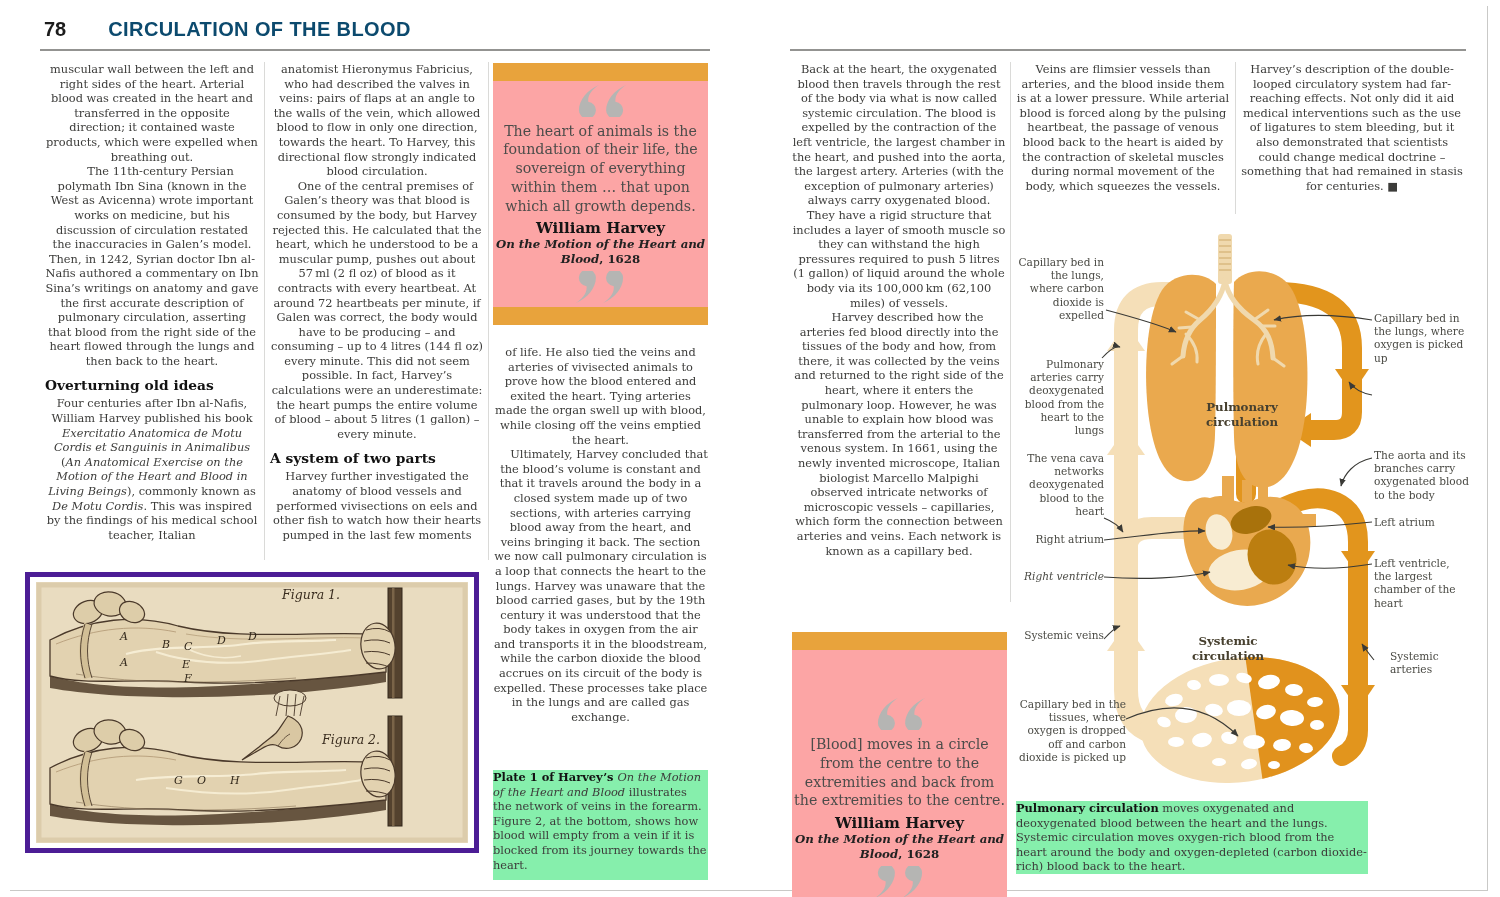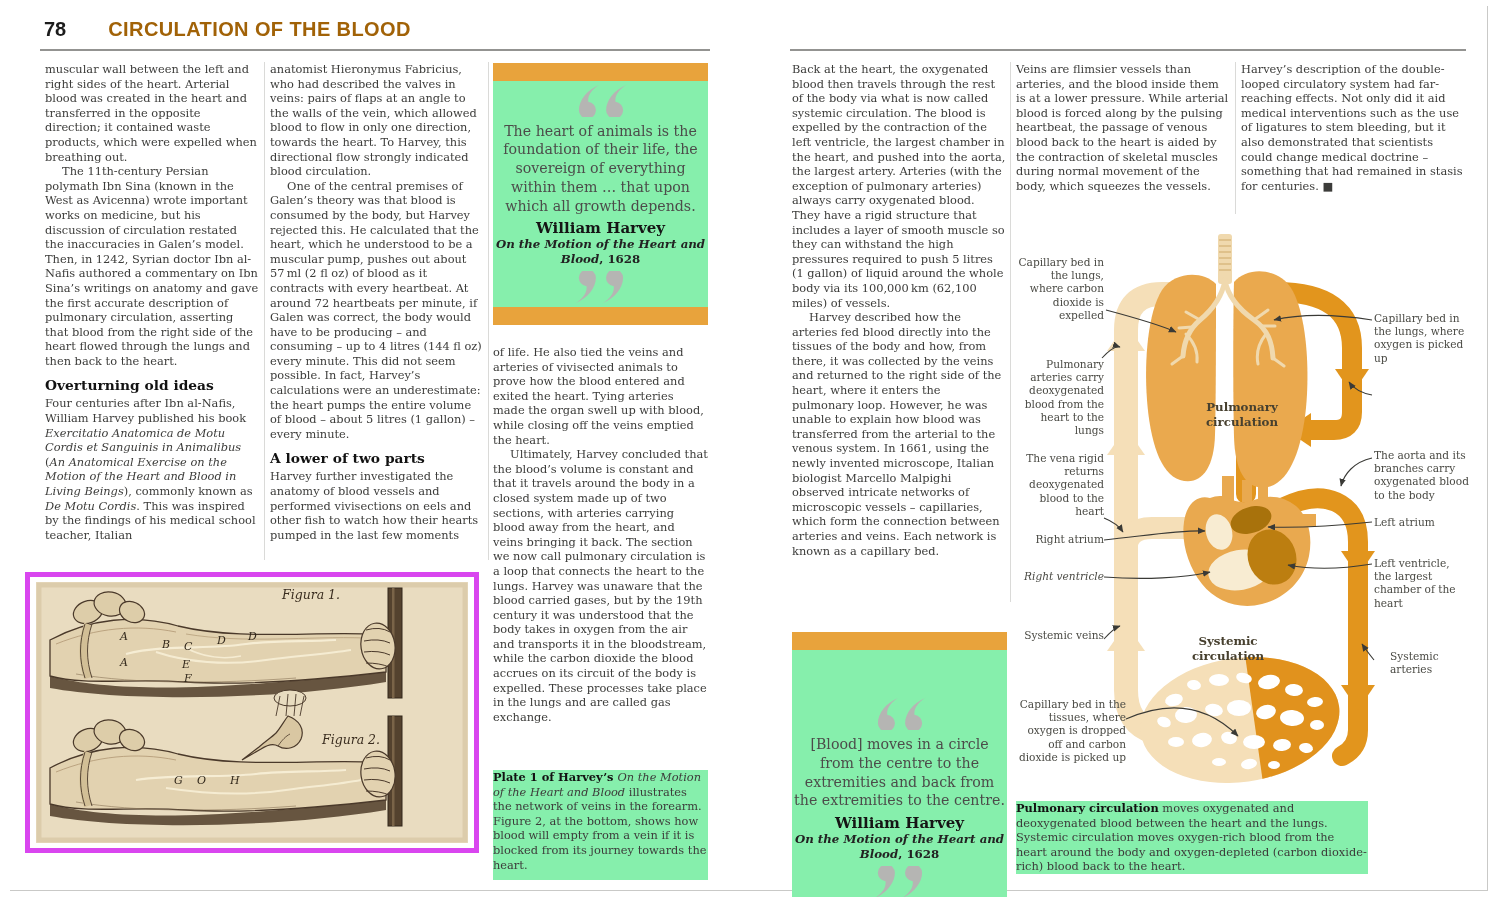--- a/index.html
+++ b/index.html
@@ -2,45 +2,45 @@
 <html><head>
 <meta charset="utf-8">
 <style>
   html,body{margin:0;padding:0;background:#ffffff;}
   .sheet{position:relative;width:1500px;height:897px;background:#fff;overflow:hidden;
          font-family:"DejaVu Serif",serif;}
   
   .hdr{position:absolute;top:18px;font-family:"Liberation Sans",sans-serif;font-weight:bold;
        font-size:20px;white-space:nowrap;}
   .pgnum{color:#1c1c1c;}
-  .ptitle{color:#a16207;letter-spacing:.4px;}
+  .ptitle{color:#0c4a6e;letter-spacing:.4px;}
   .hdr-l .ptitle{margin-left:42px;}
   .hdr-r{left:790px;width:676px;text-align:right;}
   .hdr-r .pgnum{margin-left:36px;}
   .hrule{position:absolute;height:2px;background:#939391;}
   
   .col{position:absolute;font-size:11.4px;line-height:14.6px;color:#3c3c3a;text-align:left;}
-  .col p{margin:0;}
+  .col p{margin:0;text-align:center;}
   .col p.ind{text-indent:1.5em;}
   .col h3{font-size:13.8px;line-height:16px;color:#121212;margin:9px 0 3px;font-weight:bold;}
   .vrule{position:absolute;width:1px;background:#dadad8;}
   
-  .quote-block{position:absolute;display:flex;flex-direction:column;justify-content:space-between;background:#86efac;}
+  .quote-block{position:absolute;display:flex;flex-direction:column;justify-content:space-between;background:#fca5a5;}
   .qbar{height:18px;background:#e8a33c;}
   .qbody{flex:1;display:flex;flex-direction:column;align-items:center;justify-content:center;
          text-align:center;padding:2px 1px;}
   .qm{width:58px;height:34px;fill:#b5b5b3;}
   .qtext{font-size:14.2px;line-height:18.8px;color:#4c4c4a;margin:5px 0 3px;}
   .qname{font-size:15px;font-weight:bold;color:#151515;margin-top:1px;}
   .qsource{font-size:11.8px;font-weight:bold;color:#222;line-height:15px;margin-bottom:4px;}
   .qsource .it{font-style:italic;}
   .caption{position:absolute;font-size:11.4px;line-height:14.6px;color:#3c3c3a;background:#86efac;}
   
   .illus{position:absolute;left:25px;top:572px;width:454px;height:281px;box-sizing:border-box;
-         border:5px solid #d946ef;background:#fff;padding:5px;}
+         border:5px solid #4c1d95;background:#fff;padding:5px;}
   .eng-letter{font:italic 11px "DejaVu Serif",serif;fill:#32281b;}
   .eng-fig{font:italic 12.5px "DejaVu Serif",serif;fill:#3a2d1f;}
   
   .diagram{position:absolute;left:1014px;top:230px;width:452px;height:566px;background:#fff;}
   .diagram svg{position:absolute;left:0;top:0;}
   .dlabel{position:absolute;font-size:10.6px;line-height:13.2px;color:#4a4a44;}
   .dlabel.l{text-align:right;}
   .dlabel.r{text-align:left;}
   .dinner{position:absolute;font-size:11.8px;font-weight:bold;color:#47402f;text-align:center;line-height:14.5px;}
   .ld{stroke:#3a3a36;stroke-width:1.1;fill:none;}
@@ -67,21 +67,21 @@
 
   <div class="col" style="left:45px;top:62px;width:214px;">
     <p><span>muscular wall between the left and right sides of the heart. Arterial blood was created in the heart and transferred in the opposite direction; it contained waste products, which were expelled when breathing out.</span></p>
     <p class="ind"><span>The 11th-century Persian polymath Ibn Sina (known in the West as Avicenna) wrote important works on medicine, but his discussion of circulation restated the inaccuracies in Galen’s model. Then, in 1242, Syrian doctor Ibn al-Nafis authored a commentary on Ibn Sina’s writings on anatomy and gave the first accurate description of pulmonary circulation, asserting that blood from the right side of the heart flowed through the lungs and then back to the heart.</span></p>
     <h3>Overturning old ideas</h3>
     <p><span>Four centuries after Ibn al-Nafis, William Harvey published his book </span><span style="font-style: italic;">Exercitatio Anatomica de Motu Cordis et Sanguinis in Animalibus</span><span> (</span><span style="font-style: italic;">An Anatomical Exercise on the Motion of the Heart and Blood in Living Beings</span><span>), commonly known as </span><span style="font-style: italic;">De Motu Cordis</span><span>. This was inspired by the findings of his medical school teacher, Italian</span></p>
   </div>
   <div class="col" style="left:270px;top:62px;width:214px;">
     <p><span>anatomist Hieronymus Fabricius, who had described the valves in veins: pairs of flaps at an angle to the walls of the vein, which allowed blood to flow in only one direction, towards the heart. To Harvey, this directional flow strongly indicated blood circulation.</span></p>
     <p class="ind"><span>One of the central premises of Galen’s theory was that blood is consumed by the body, but Harvey rejected this. He calculated that the heart, which he understood to be a muscular pump, pushes out about 57 ml (2 fl oz) of blood as it contracts with every heartbeat. At around 72 heartbeats per minute, if Galen was correct, the body would have to be producing – and consuming – up to 4 litres (144 fl oz) every minute. This did not seem possible. In fact, Harvey’s calculations were an underestimate: the heart pumps the entire volume of blood – about 5 litres (1 gallon) – every minute.</span></p>
-    <h3>A lower of two parts</h3>
+    <h3>A system of two parts</h3>
     <p><span>Harvey further investigated the anatomy of blood vessels and performed vivisections on eels and other fish to watch how their hearts pumped in the last few moments</span></p>
   </div>
 
   <div class="quote-block" style="left:493px;top:63px;width:215px;height:262px;">
     <div class="qbar"></div>
     <div class="qbody">
       <svg class="qm" viewBox="0 0 64 40">
         <path d="M30 2 C16 8 6 20 6 32 a10 10 0 1 0 11 -10 C16 14 22 7 30 2 Z"></path>
         <path d="M62 2 C48 8 38 20 38 32 a10 10 0 1 0 11 -10 C48 14 54 7 62 2 Z"></path>
       </svg>
@@ -294,21 +294,21 @@
         <path class="ld" d="M 358 165 Q 342 162 335 152" marker-end="url(#arr)"></path>
         <path class="ld" d="M 358 228 C 340 232 330 244 327 256" marker-end="url(#arr)"></path>
         <path class="ld" d="M 358 292 C 320 296 286 298 254 297" marker-end="url(#arr)"></path>
         <path class="ld" d="M 358 334 Q 310 342 274 335" marker-end="url(#arr)"></path>
         <path class="ld" d="M 360 430 Q 352 420 348 414" marker-end="url(#arr)"></path>
       </g>
     </svg>
 
     <div class="dlabel l" style="left:0;top:26px;width:90px;">Capillary bed in the lungs, where carbon dioxide is expelled</div>
     <div class="dlabel l" style="left:0;top:128px;width:90px;">Pulmonary arteries carry deoxygenated blood from the heart to the lungs</div>
-    <div class="dlabel l" style="left:0;top:222px;width:90px;">The vena rigid returns deoxygenated blood to the heart</div>
+    <div class="dlabel l" style="left:0;top:222px;width:90px;">The vena cava networks deoxygenated blood to the heart</div>
     <div class="dlabel l" style="left:0;top:303px;width:90px;">Right atrium</div>
     <div class="dlabel l" style="left:0;top:340px;width:90px;font-style:italic;">Right ventricle</div>
     <div class="dlabel l" style="left:0;top:399px;width:90px;">Systemic veins</div>
     <div class="dlabel l" style="left:0;top:468px;width:112px;">Capillary bed in the tissues, where oxygen is dropped off and carbon dioxide is picked up</div>
     <div class="dlabel r" style="left:360px;top:82px;width:92px;">Capillary bed in the lungs, where oxygen is picked up</div>
     <div class="dlabel r" style="left:360px;top:219px;width:95px;">The aorta and its branches carry oxygenated blood to the body</div>
     <div class="dlabel r" style="left:360px;top:286px;width:92px;">Left atrium</div>
     <div class="dlabel r" style="left:360px;top:327px;width:92px;">Left ventricle, the largest chamber of the heart</div>
     <div class="dlabel r" style="left:376px;top:420px;width:92px;">Systemic arteries</div>
     <div class="dinner" style="left:168px;top:170px;width:120px;">Pulmonary circulation</div>

